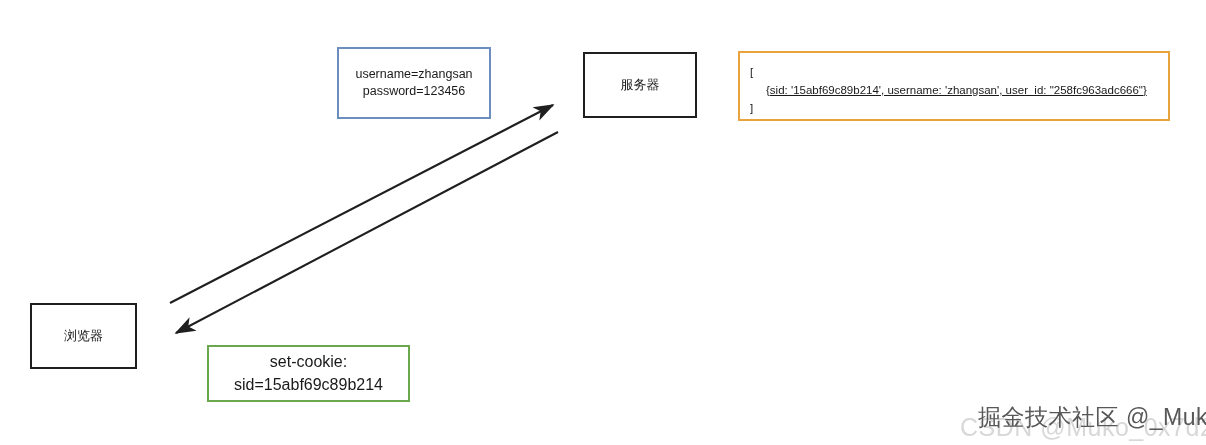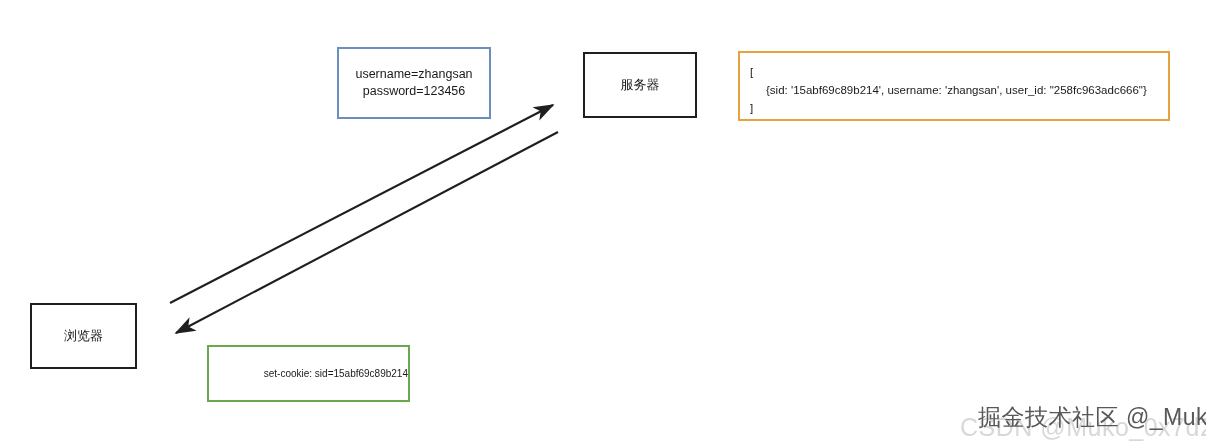--- a/index.html
+++ b/index.html
@@ -63,22 +63,21 @@
     font-size: 12.5px;
   }
 
   
   #setcookie-node {
     left: 207px;
     top: 345px;
     width: 203px;
     height: 57px;
     border: 2px solid #6aa84f;
-    font-size: 10px;
-    justify-content: flex-end;
+    font-size: 16px;
   }
 
   
   #session-store-node {
     left: 738px;
     top: 51px;
     width: 432px;
     height: 70px;
     border: 2px solid #e8a33d;
     display: block;
@@ -86,20 +85,21 @@
     font-size: 11.5px;
     text-align: left;
   }
   #session-store-node .json-line {
     line-height: 1.55;
     white-space: pre;
     color: #1a1a1a;
   }
   #session-store-node .json-line.indented {
     padding-left: 16px;
+    text-decoration: underline;
   }
 
   
   #arrows {
     position: absolute;
     left: 0;
     top: 0;
     width: 1206px;
     height: 445px;
     pointer-events: none;

